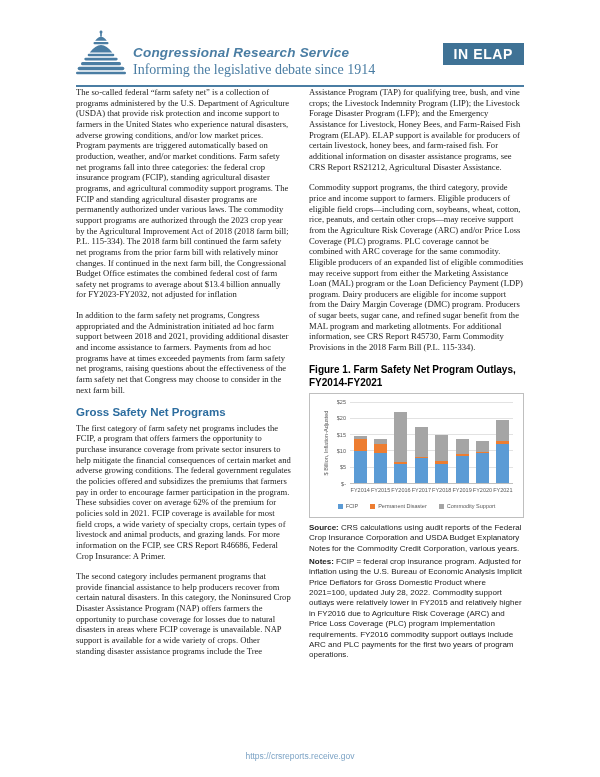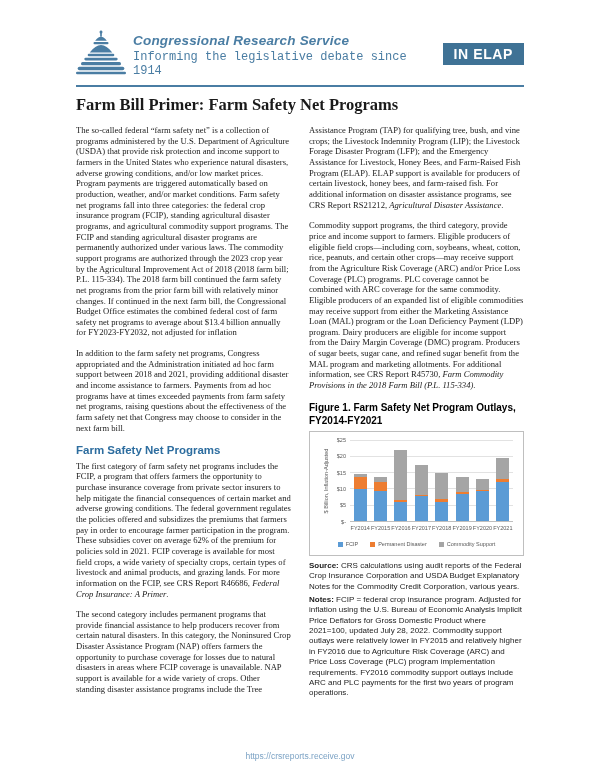--- a/index.html
+++ b/index.html
@@ -22,39 +22,39 @@
   }
   .logo { display: flex; align-items: flex-end; gap: 7px; }
   .logo-text { padding-bottom: 1px; }
   .org-name {
     font-family: "Liberation Sans", sans-serif;
     font-weight: bold; font-style: italic;
     color: var(--brand-blue, #4a7da3);
     font-size: 13.5px; letter-spacing: 0.2px;
   }
   .tagline {
-    font-family: Liberation Mono, monospace;
+    font-family: Liberation Serif, serif;
     color: var(--brand-blue, #4a7da3);
-    font-size: 12px; margin-top: 2px;
+    font-size: 14px; margin-top: 2px;
   }
   .badge {
     background: var(--badge-bg, #3f7295);
     color: #fff;
     font-family: "Liberation Sans", sans-serif;
     font-weight: bold; font-size: 14px;
     padding: 3px 11px; letter-spacing: 0.6px;
     margin-top: 13px;
   }
   .date-line { text-align: right; font-size: 9.5px; margin-top: 8px; }
   .doc-title { font-size: 16.5px; font-weight: bold; margin: 8px 0 10px; }
   
   .columns { display: flex; gap: 18px; }
   .col { flex: 1; font-size: 8.6px; line-height: 1.24; }
   .col p { margin: 0 0 10px; }
-  .it { font-style: italic; }
+  .it { }
   .section-heading {
     font-family: "Liberation Sans", sans-serif;
     font-weight: bold;
     color: var(--heading-blue, #2d6d9f);
     font-size: 11.5px; margin: 1px 0 3px;
   }
   
   .figure-caption {
     font-family: "Liberation Sans", sans-serif;
     font-weight: bold; font-size: 10px; line-height: 1.3;
@@ -123,28 +123,27 @@
       </span>
       <div class="logo-text">
         <div class="org-name">Congressional Research Service</div>
         <div class="tagline">Informing the legislative debate since 1914</div>
       </div>
     </div>
     <div class="badge">IN ELAP</div>
   </div>
 
 
-  <h1 class="doc-title">Farm Bill Primer: Farm Safety Net Programs</h1>
 
   <div class="columns">
 
     <div class="col">
       <p><span>The so-called federal “farm safety net” is a collection of programs administered by the U.S. Department of Agriculture (USDA) that provide risk protection and income support to farmers in the United States who experience natural disasters, adverse growing conditions, and/or low market prices. Program payments are triggered automatically based on production, weather, and/or market conditions. Farm safety net programs fall into three categories: the federal crop insurance program (FCIP), standing agricultural disaster programs, and agricultural commodity support programs. The FCIP and standing agricultural disaster programs are permanently authorized under various laws. The commodity support programs are authorized through the 2023 crop year by the Agricultural Improvement Act of 2018 (2018 farm bill; P.L. 115-334). The 2018 farm bill continued the farm safety net programs from the prior farm bill with relatively minor changes. If continued in the next farm bill, the Congressional Budget Office estimates the combined federal cost of farm safety net programs to average about $13.4 billion annually for FY2023-FY2032, not adjusted for inflation</span></p>
       <p><span>In addition to the farm safety net programs, Congress appropriated and the Administration initiated ad hoc farm support between 2018 and 2021, providing additional disaster and income assistance to farmers. Payments from ad hoc programs have at times exceeded payments from farm safety net programs, raising questions about the effectiveness of the farm safety net that Congress may choose to consider in the next farm bill.</span></p>
-      <div class="section-heading">Farm Safety Net Programs</div>
+      <div class="section-heading">Gross Safety Net Programs</div>
       <p><span>The first category of farm safety net programs includes the FCIP, a program that offers farmers the opportunity to purchase insurance coverage from private sector insurers to help mitigate the financial consequences of certain market and adverse growing conditions. The federal government regulates the policies offered and subsidizes the premiums that farmers pay in order to encourage farmer participation in the program. These subsidies cover on average 62% of the premium for policies sold in 2021. FCIP coverage is available for most field crops, a wide variety of specialty crops, certain types of livestock and animal products, and grazing lands. For more information on the FCIP, see CRS Report R46686, </span><span class="it">Federal Crop Insurance: A Primer</span><span>.</span></p>
       <p><span>The second category includes permanent programs that provide financial assistance to help producers recover from certain natural disasters. In this category, the Noninsured Crop Disaster Assistance Program (NAP) offers farmers the opportunity to purchase coverage for losses due to natural disasters in areas where FCIP coverage is unavailable. NAP support is available for a wide variety of crops. Other standing disaster assistance programs include the Tree</span></p>
     </div>
 
     <div class="col">
       <p><span>Assistance Program (TAP) for qualifying tree, bush, and vine crops; the Livestock Indemnity Program (LIP); the Livestock Forage Disaster Program (LFP); and the Emergency Assistance for Livestock, Honey Bees, and Farm-Raised Fish Program (ELAP). ELAP support is available for producers of certain livestock, honey bees, and farm-raised fish. For additional information on disaster assistance programs, see CRS Report RS21212, </span><span class="it">Agricultural Disaster Assistance</span><span>.</span></p>
       <p><span>Commodity support programs, the third category, provide price and income support to farmers. Eligible producers of eligible field crops—including corn, soybeans, wheat, cotton, rice, peanuts, and certain other crops—may receive support from the Agriculture Risk Coverage (ARC) and/or Price Loss Coverage (PLC) programs. PLC coverage cannot be combined with ARC coverage for the same commodity. Eligible producers of an expanded list of eligible commodities may receive support from either the Marketing Assistance Loan (MAL) program or the Loan Deficiency Payment (LDP) program. Dairy producers are eligible for income support from the Dairy Margin Coverage (DMC) program. Producers of sugar beets, sugar cane, and refined sugar benefit from the MAL program and marketing allotments. For additional information, see CRS Report R45730, </span><span class="it">Farm Commodity Provisions in the 2018 Farm Bill (P.L. 115-334)</span><span>.</span></p>
 
       <div class="figure-caption">Figure 1. Farm Safety Net Program Outlays, FY2014-FY2021</div>
 

